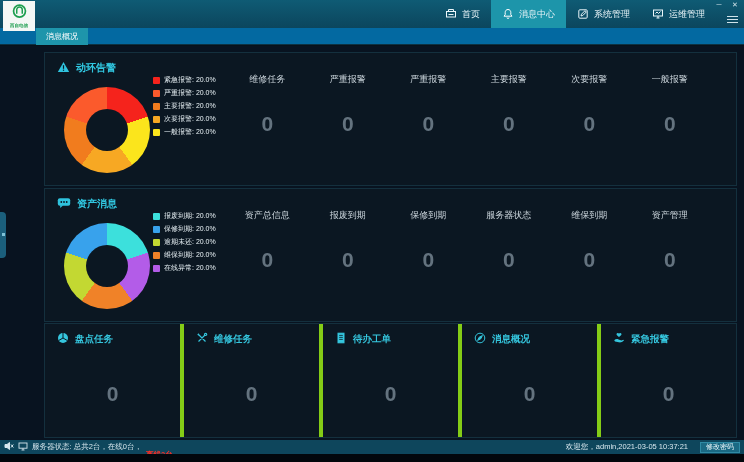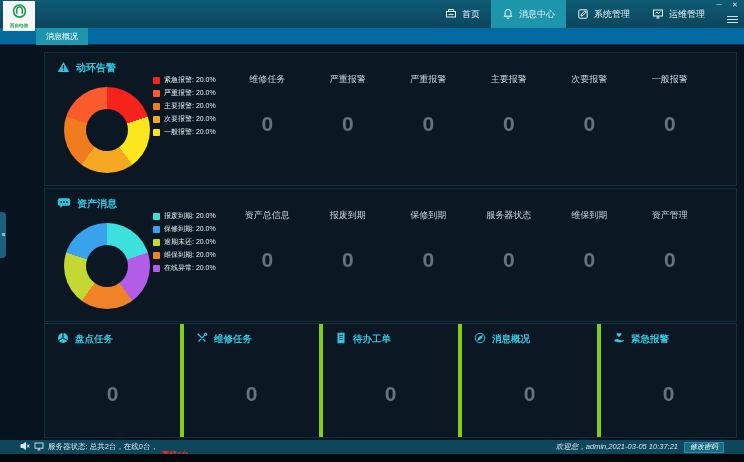--- a/index.html
+++ b/index.html
@@ -52,25 +52,25 @@
     color:#35c6de; font-size:9.5px; font-weight:bold; }
   .task-value { position:absolute; top:58px; left:0; right:0; text-align:center; font-size:21px; font-weight:bold; color:#64737f; }
 
   
   .side-handle { position:absolute; left:0; top:212px; width:6px; height:46px; background:#1b5f7c;
     border-radius:0 4px 4px 0; cursor:pointer; }
   .side-handle::after { content:""; position:absolute; left:1.5px; top:21px; width:3px; height:3px; background:#7fc2d8; }
 
   
   .statusbar { position:absolute; left:0; top:440px; right:0; height:14px; background:#0e465c;
-    display:flex; align-items:center; padding:0 20px; font-size:7.5px; color:#d7e7ee; }
+    display:flex; align-items:center; padding:0 4px; font-size:7.5px; color:#d7e7ee; }
   .statusbar .grow { flex:1; }
   .sb-left { display:flex; align-items:center; gap:4px; }
   .sb-offline { color:#ff2d23; font-weight:bold;margin-top:16px; }
-  .sb-right { display:flex; align-items:center; gap:6px;font-style:italic; }
+  .sb-right { display:flex; align-items:center; gap:12px; }
   .sb-btn { background:#1a6a84; border:1px solid #2f8ba5; color:#eaf6fa; font-size:7px; height:11px;
     display:flex; align-items:center; padding:0 5px; cursor:pointer; }
   .bottom-strip { position:absolute; left:0; right:0; bottom:0; height:8px; background:#02070c; }
 </style>
 </head>
 <body>
 
 <div class="topbar">
   <div class="nav">
     <div class="nav-item">

